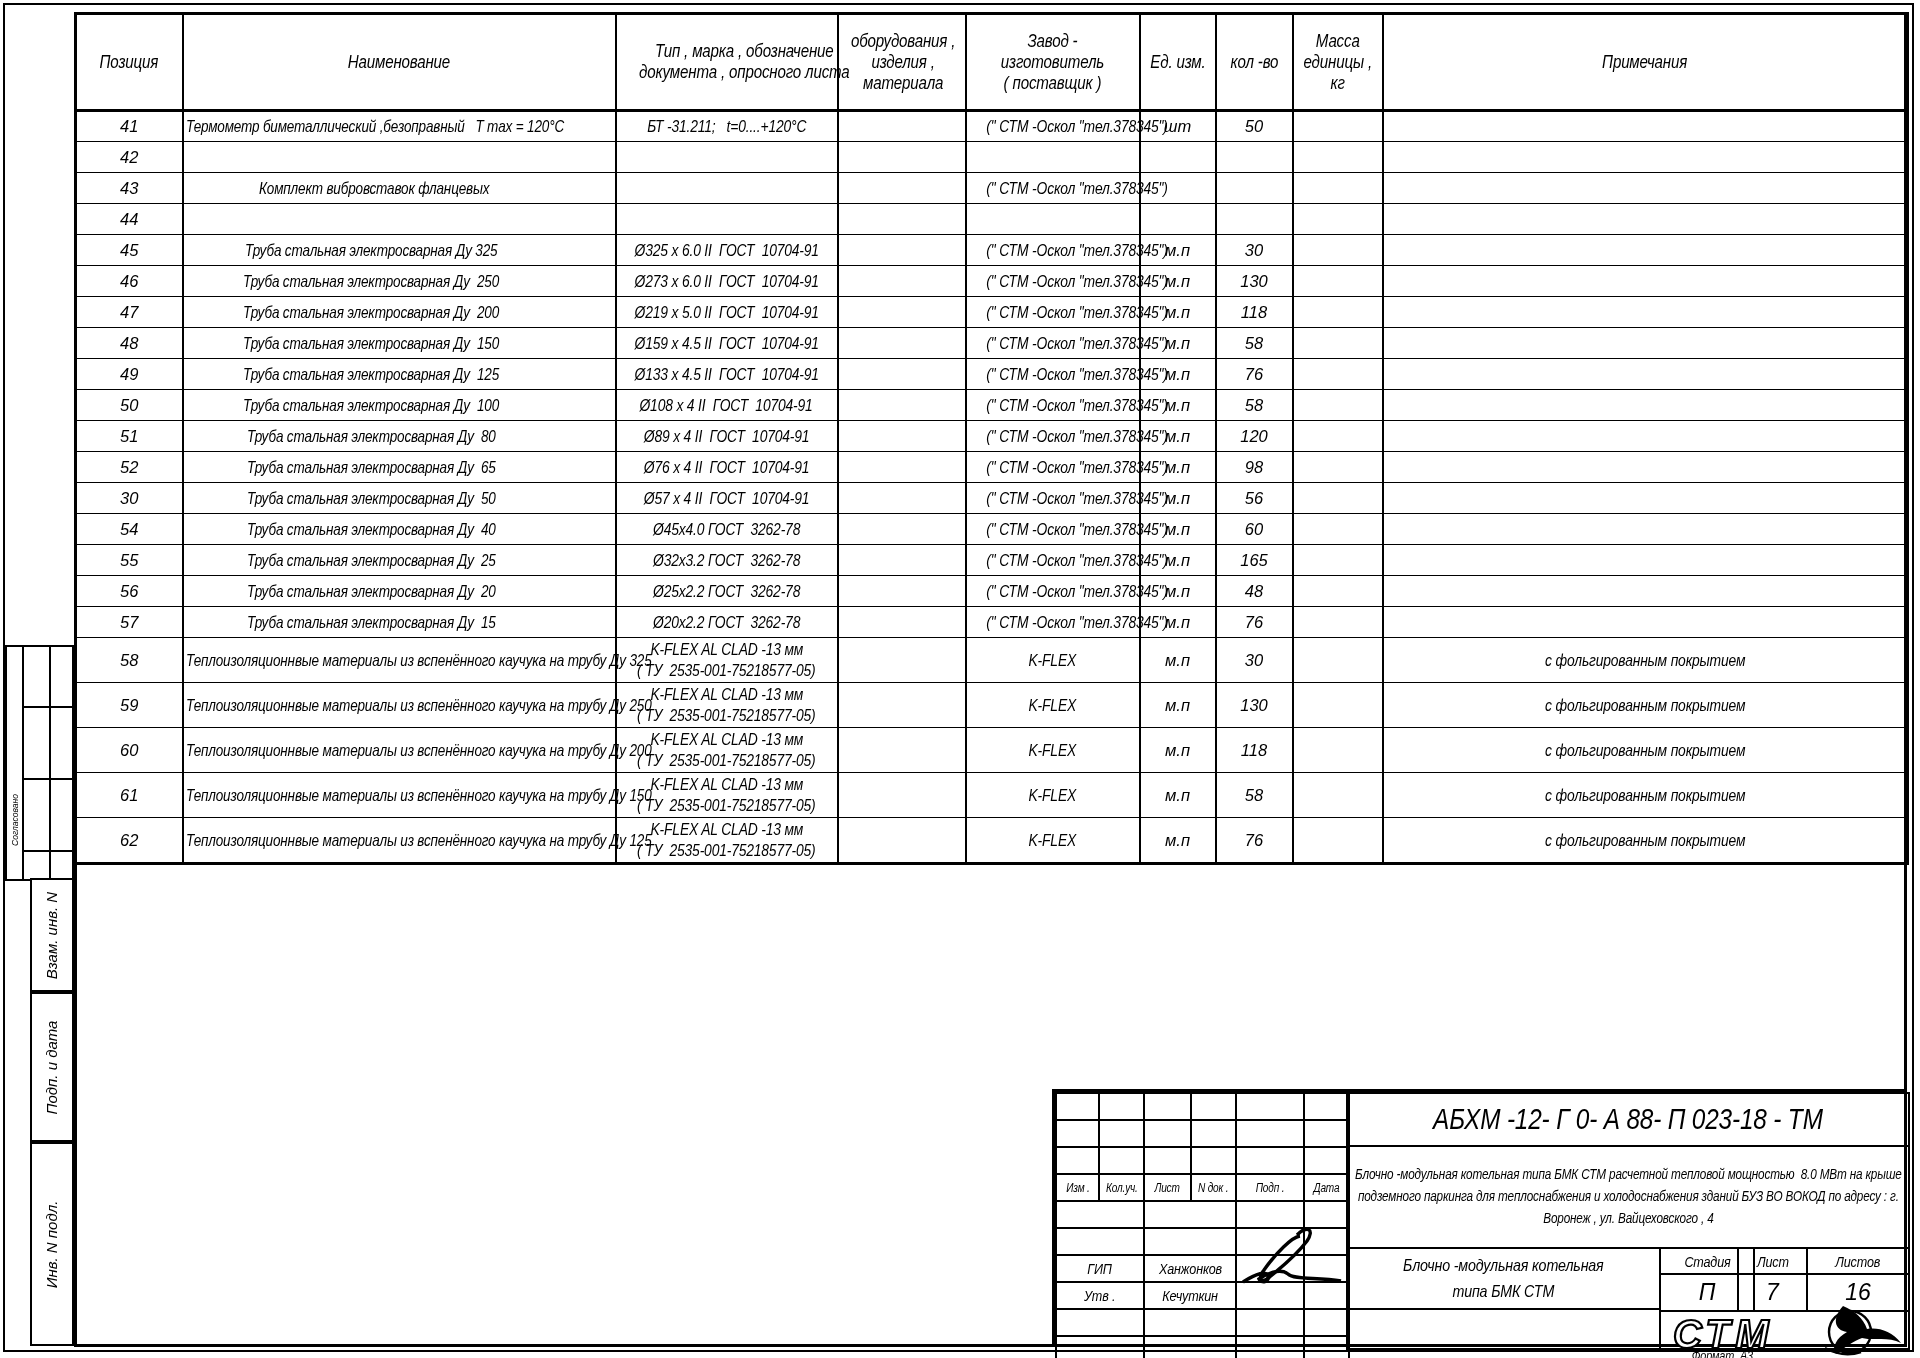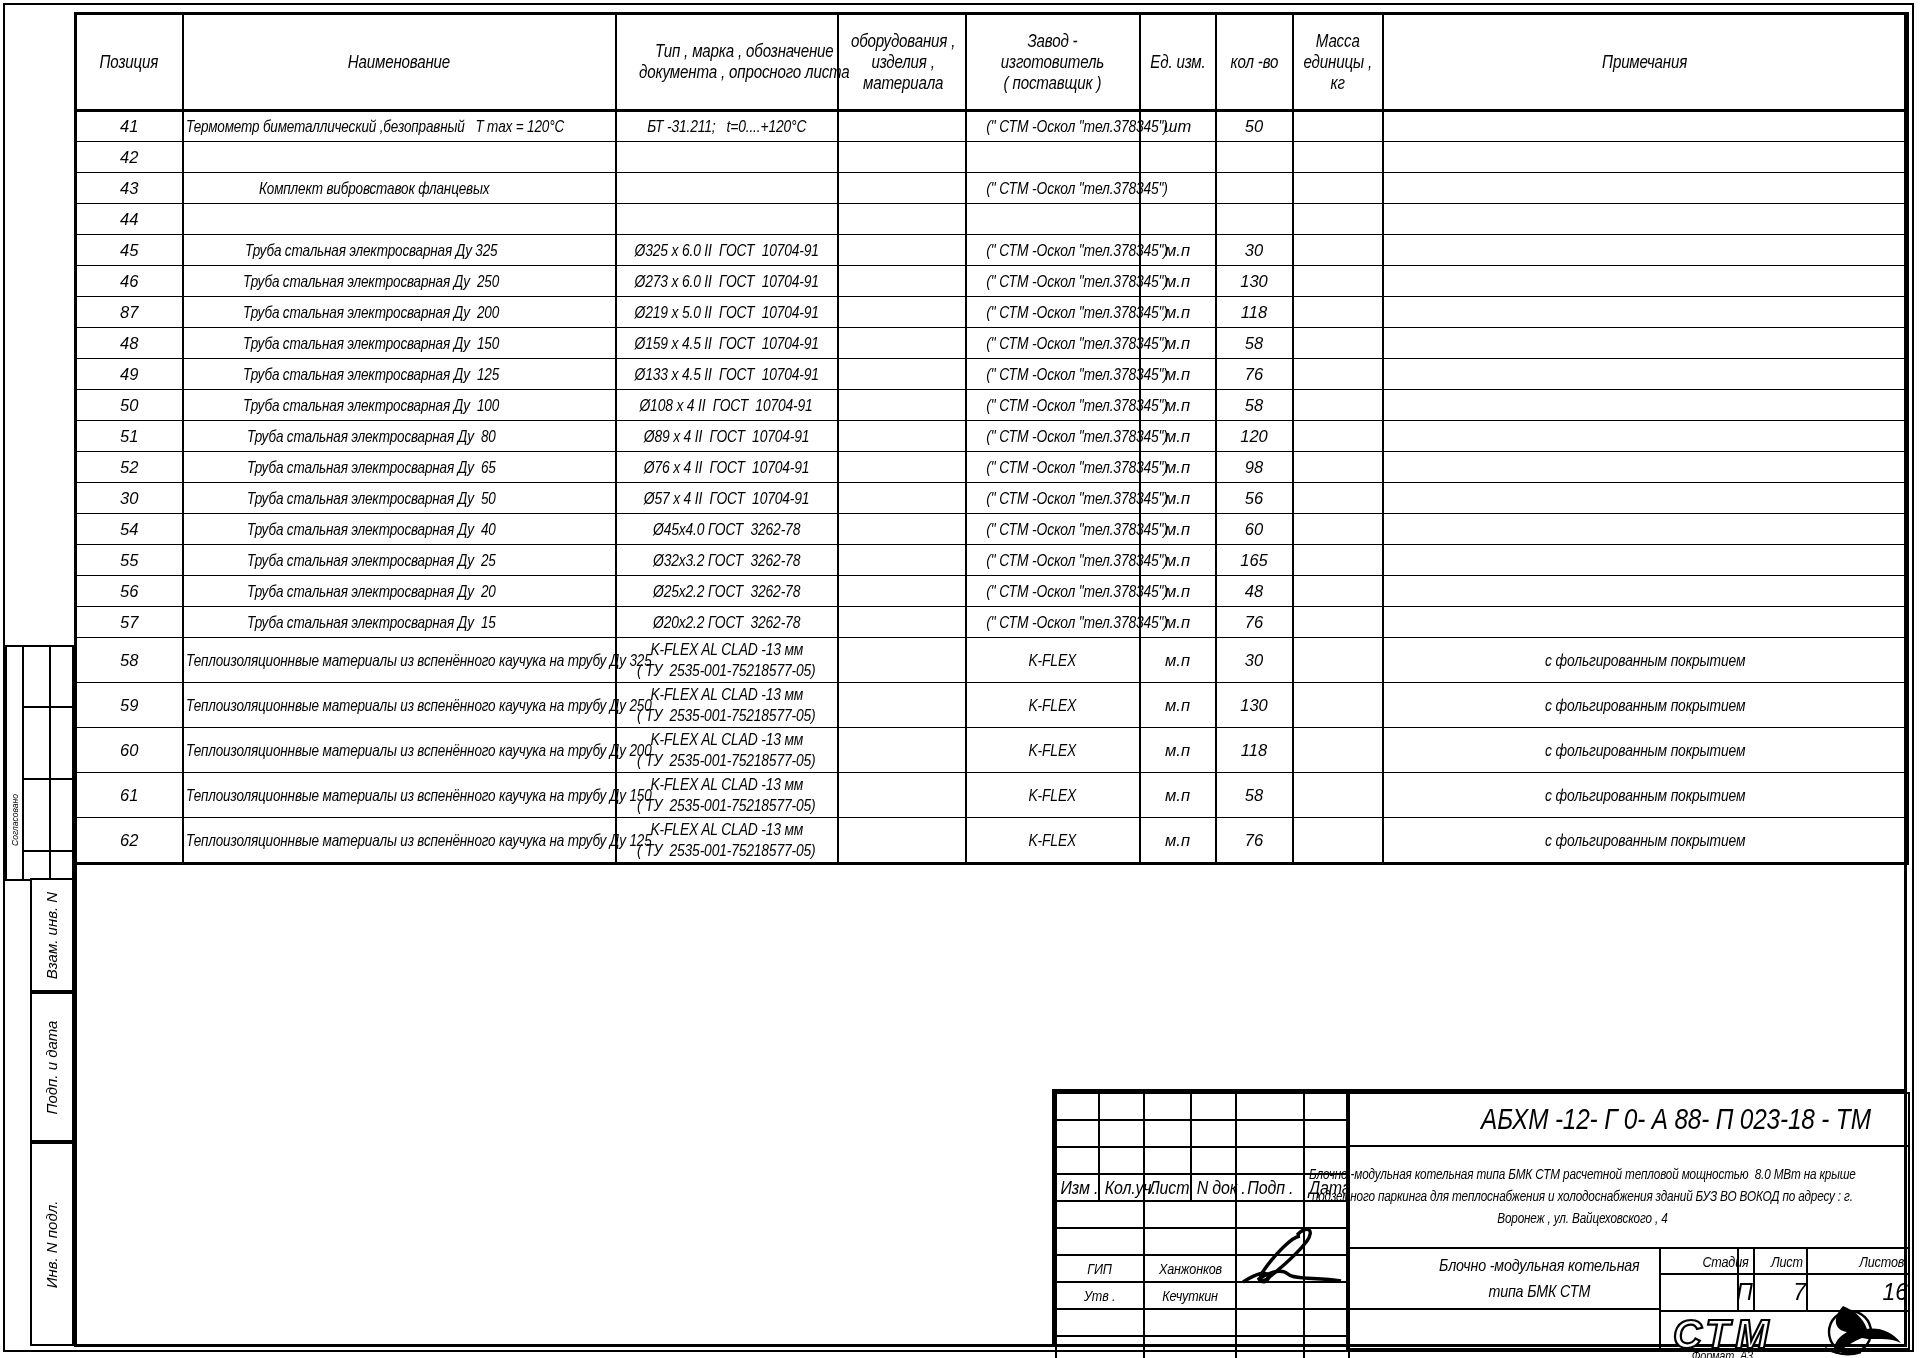--- a/index.html
+++ b/index.html
@@ -32,24 +32,24 @@
   .approve-grid .vl{position:absolute;top:0;bottom:0;width:0;border-left:2px solid #000;}
   .approve-grid .hl{position:absolute;left:15px;right:0;height:0;border-top:2px solid #000;}
   .approve-text{position:absolute;left:-2px;top:118px;width:20px;height:110px;display:flex;align-items:center;justify-content:center;}
   .approve-text span{transform:rotate(-90deg);white-space:nowrap;font-size:8.5px;}
   .vbox{position:absolute;left:30px;width:44px;border:2px solid #000;box-sizing:border-box;background:#fff;
         display:flex;align-items:center;justify-content:center;}
   .vbox span{transform:rotate(-90deg);white-space:nowrap;font-size:15px;}
 
   
   .tb{position:absolute;left:1052px;top:1089px;width:855px;height:258px;border:3px solid #000;box-sizing:border-box;}
-  .tb .cell{position:absolute;border:2px solid #000;box-sizing:border-box;display:flex;align-items:center;justify-content:flex-end;text-align:center;}
+  .tb .cell{position:absolute;border:2px solid #000;box-sizing:border-box;display:flex;align-items:center;justify-content:center;text-align:center;}
   .tb-left{position:absolute;left:0;top:0;width:293px;height:100%;}
   table.rev{width:293px;height:252px;border-collapse:collapse;table-layout:fixed;}
-  table.rev td{border:2px solid #000;padding:0;font-size:19px;text-align:center;vertical-align:middle;height:25px;}
+  table.rev td{border:2px solid #000;padding:0;font-size:12px;text-align:center;vertical-align:middle;height:25px;}
   table.rev td.role{font-size:15px;}
   .docnum{left:291px;top:0;width:564px;height:55px;font-size:29px;}
   .desc{left:291px;top:53px;width:564px;height:104px;font-size:14px;line-height:1.55;}
   .pname{left:291px;top:155px;width:315px;height:63px;font-size:17px;line-height:1.5;}
   .pempty{left:291px;top:216px;width:315px;height:42px;}
   .st-h{top:155px;height:28px;font-size:15px;}
   .st-v{top:181px;height:39px;font-size:23px;}
   .c-stage{left:604px;width:96px;}
   .c-sheet{left:682px;width:71px;}
   .c-sheets{left:751px;width:104px;}
@@ -177,21 +177,21 @@
             </div>
         </td>
         <td class="equip"><span class="cx"></span></td>
         <td class="manuf"><span class="cx">(" СТМ -Оскол "тел.378345")</span></td>
         <td class="unit"><span>м.п</span></td>
         <td class="qty"><span>130</span></td>
         <td class="mass"><span></span></td>
         <td class="note"><span class="cx"></span></td>
       </tr>
         <tr>
-        <td class="pos"><span>87</span></td>
+        <td class="pos"><span>47</span></td>
         <td class="name"><span class="cxl">Труба стальная электросварная Ду  200</span></td>
         <td class="type">
           <div class="stack">
               <span class="cx">Ø219 x 5.0 II  ГОСТ  10704-91</span>
             </div>
         </td>
         <td class="equip"><span class="cx"></span></td>
         <td class="manuf"><span class="cx">(" СТМ -Оскол "тел.378345")</span></td>
         <td class="unit"><span>м.п</span></td>
         <td class="qty"><span>118</span></td>

